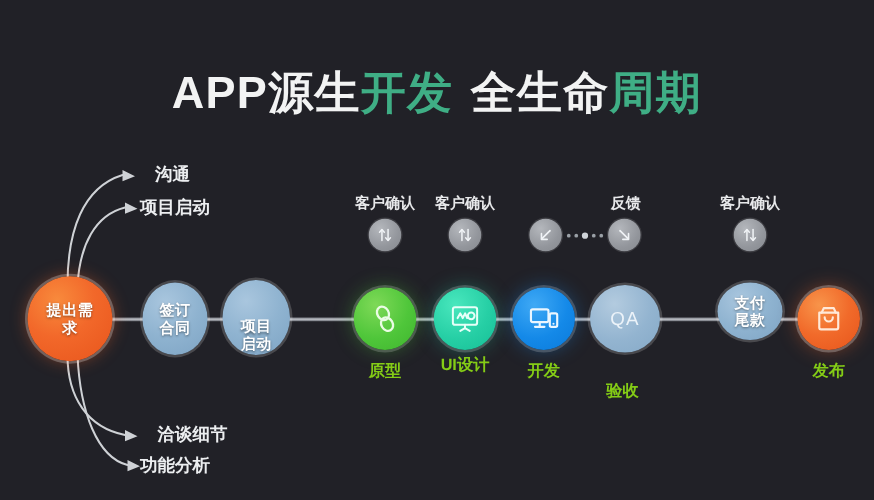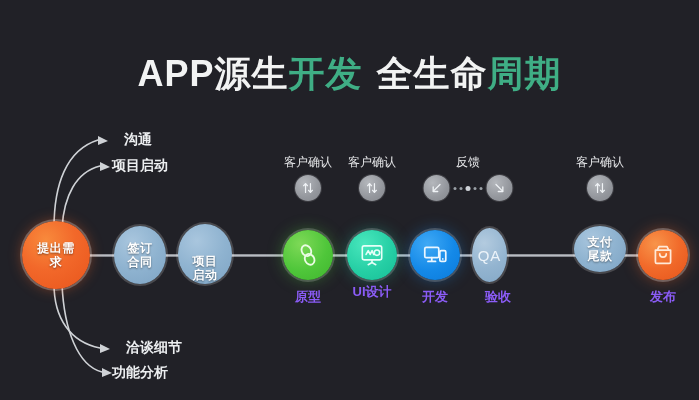--- a/index.html
+++ b/index.html
@@ -70,33 +70,34 @@
     box-shadow:0 0 0 2px rgba(255,255,255,.18);
   }
   .node.publish{
     background:radial-gradient(circle at 35% 28%,#f8944a 0%,#f16a2a 50%,#e6551b 100%);
     box-shadow:0 0 0 2px rgba(255,255,255,.25), 0 0 16px rgba(240,100,40,.45);
   }
   .node .qatext{font-size:15px;font-weight:normal;letter-spacing:1px;color:#ecf3f9;}
 
   .under-label{
     position:absolute;
-    color:#8b5cf6;font-size:13px;font-weight:bold;
+    color:#84cc16;font-size:13px;font-weight:bold;
     text-align:center;white-space:nowrap;
     transform:translateX(-50%);
   }
 
   
   .confirm{
     position:absolute;transform:translateX(-50%);
     text-align:center;white-space:nowrap;
   }
   .confirm .ctext{
-    color:#e7e8ea;font-size:12px;font-weight:normal;line-height:14px;
+    color:#e7e8ea;font-size:12px;font-weight:bold;line-height:14px;
     margin-bottom:6px;
+    text-align:right;
   }
   .cbubble{
     width:26px;height:26px;border-radius:50%;
     background:radial-gradient(circle at 35% 30%,#b4b7bc 0%,#93969c 60%,#85888e 100%);
     display:inline-flex;align-items:center;justify-content:center;
     box-shadow:0 0 0 1px rgba(255,255,255,.12);
   }
   .fb-row{display:flex;align-items:center;justify-content:center;gap:4px;}
   .fb-dots{display:flex;align-items:center;gap:3px;}
   .fb-dots i{display:block;width:3px;height:3px;border-radius:50%;background:#9aa0a6;}
@@ -175,24 +176,24 @@
     <svg width="28" height="28" viewBox="0 0 26 26" fill="none" stroke="#eaf6ff" stroke-width="1.6" stroke-linecap="round" stroke-linejoin="round">
       <rect x="3.5" y="6" width="13" height="9.5" rx="1.3"></rect>
       <path d="M10 15.5 L10 18.5"></path>
       <path d="M6.5 19 L13.5 19"></path>
       <rect x="17.5" y="9" width="5.5" height="10" rx="1.2"></rect>
       <circle cx="20.25" cy="16.7" r="0.8" fill="#eaf6ff" stroke="none"></circle>
     </svg>
   </div>
   <div class="under-label" style="left:435px;top:288px;">开发</div>
 
-  <div class="node qa" style="left:472px;top:228px;width:35px;height:54px;">
+  <div class="node qa" style="left:472px;top:228px;width:56px;height:54px;">
     <span class="qatext">QA</span>
   </div>
-  <div class="under-label" style="left:498px;top:288px;">验收</div>
+  <div class="under-label" style="left:498px;top:304px;">验收</div>
 
   <div class="node blue" style="left:574px;top:226px;width:52px;height:46px;">
     <span class="nlabel" style="width:30px;">支付尾款</span>
   </div>
 
   <div class="node publish" style="left:638px;top:230px;width:50px;height:50px;">
     <svg width="26" height="26" viewBox="0 0 24 24" fill="none" stroke="#ffe9d8" stroke-width="1.6" stroke-linecap="round" stroke-linejoin="round">
       <path d="M5 7.5 h14 v11 a1.3 1.3 0 0 1 -1.3 1.3 H6.3 A1.3 1.3 0 0 1 5 18.5 z"></path>
       <path d="M6.8 7.5 L8.3 4.2 h7.4 L17.2 7.5"></path>
       <path d="M9 11 a3 3 0 0 0 6 0"></path>

